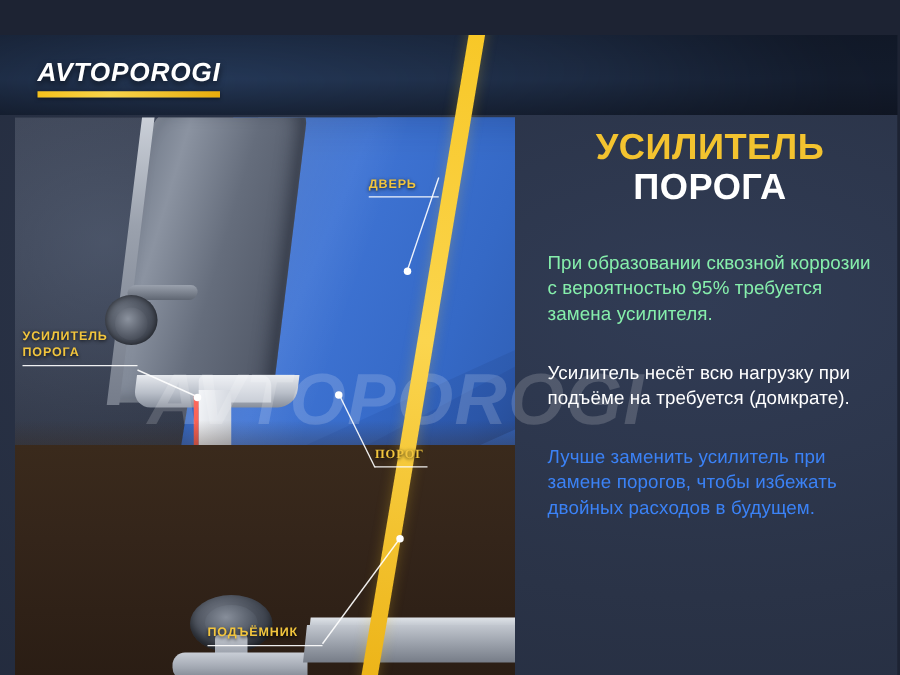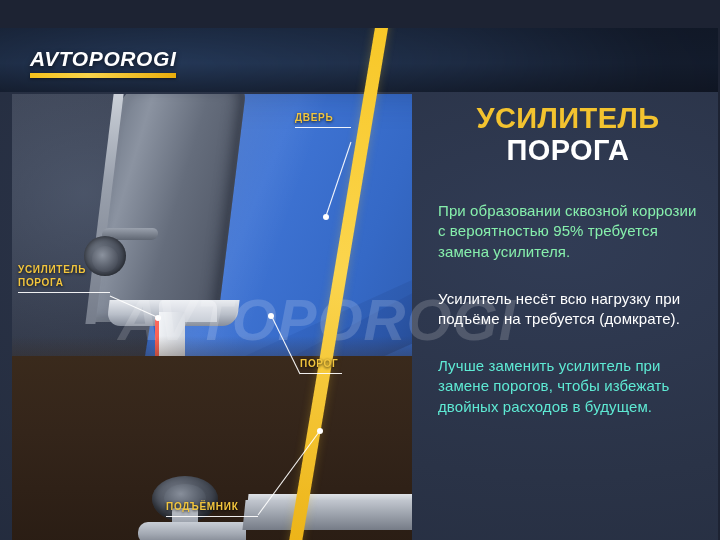--- a/index.html
+++ b/index.html
@@ -223,46 +223,46 @@
     line-height:1.22;
   }
   .callout-text.multi { line-height:1.25; }
   .rule {
     height:1px; background:#ffffff; opacity:.92; margin-top:3px;
   }
   .leader { position:absolute; overflow:visible; pointer-events:none; }
   .leader line { stroke:#ffffff; stroke-width:1.1; opacity:.92; }
   .leader circle { fill:#ffffff; }
 
-  .c-door   { left:295px; top:84px; }
+  .c-door   { left:295px; top:114px; }
   .c-door .rule { width:56px; }
   .c-reinf  { left:18px; top:236px; }
   .c-reinf .rule { width:92px; }
-  .c-porog  { left:300px; top:330px; }
+  .c-porog  { left:300px; top:330px;font-family:Liberation Serif, serif; }
   .c-porog .rule { width:42px; }
   .c-lift   { left:166px; top:473px; }
   .c-lift .rule { width:92px; }
 
   
   .text-col {
     position:absolute; left:438px; top:74px; width:268px;
   }
   .title {
     font-size:29px; font-weight:bold; letter-spacing:.4px;
     line-height:1.12; text-align:center; margin-left:-8px;
   }
   .title .l1 { color:#f3c32f; display:block; }
   .title .l2 { color:#ffffff; display:block; }
 
   .para {
     font-size:15px; line-height:1.37; letter-spacing:.1px;
   }
   .p1 { color:#86efac; margin-top:34px; }
   .p2 { color:#ffffff; margin-top:26px; }
-  .p3 { color:#5eead4; margin-top:26px; }
+  .p3 { color:#3b82f6; margin-top:26px; }
 
   
   .avito {
     position:absolute; right:14px; bottom:8px;
     display:flex; align-items:center; gap:4px;
     opacity:.62;
   }
   .avito-mark { position:relative; width:17px; height:16px; }
   .avito-mark i { position:absolute; border-radius:50%; background:#d7dbe4; display:block; }
   .am1 { width:7px;  height:7px;  left:0;   top:1px;  }

